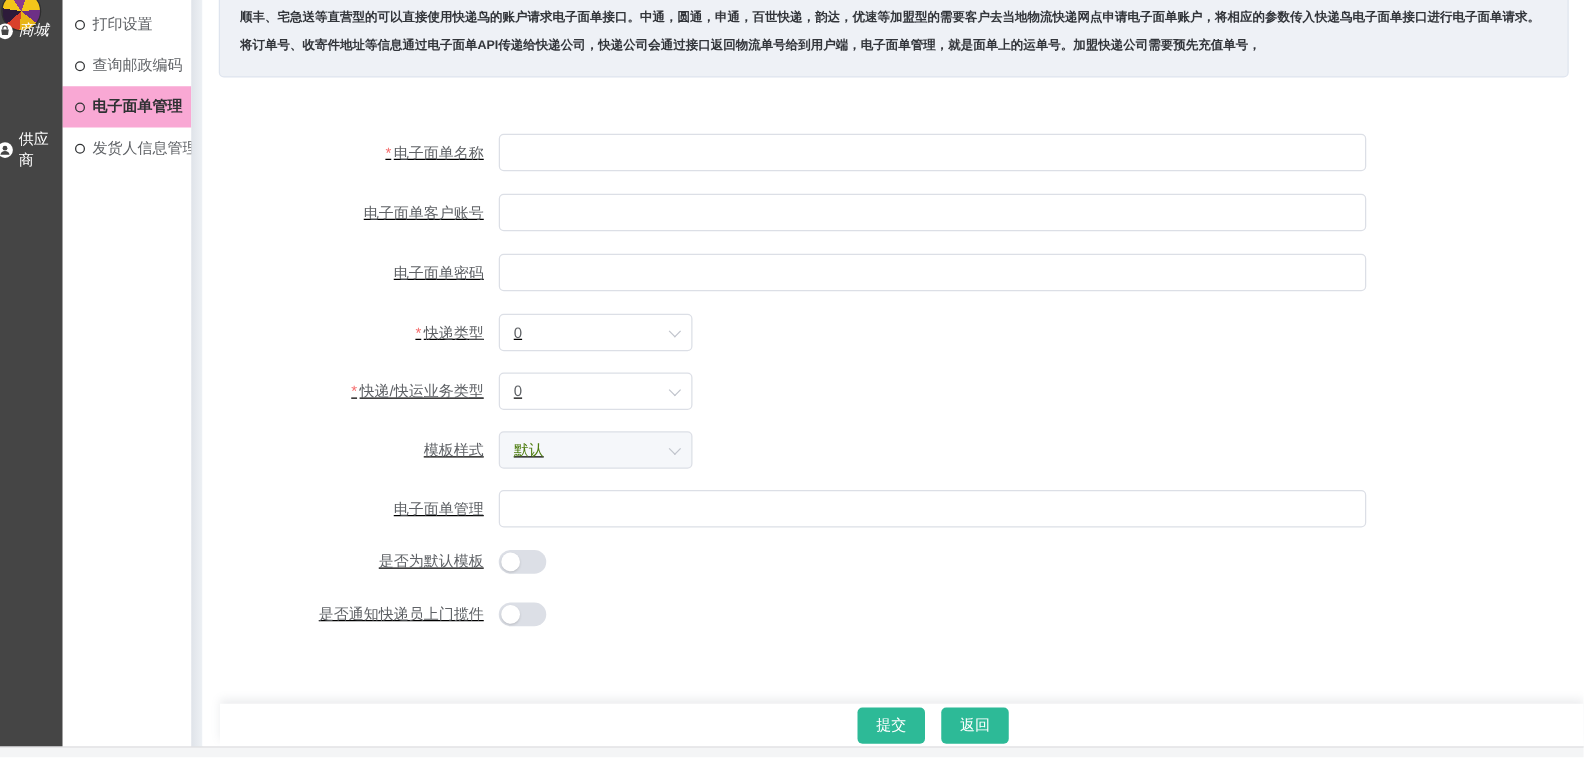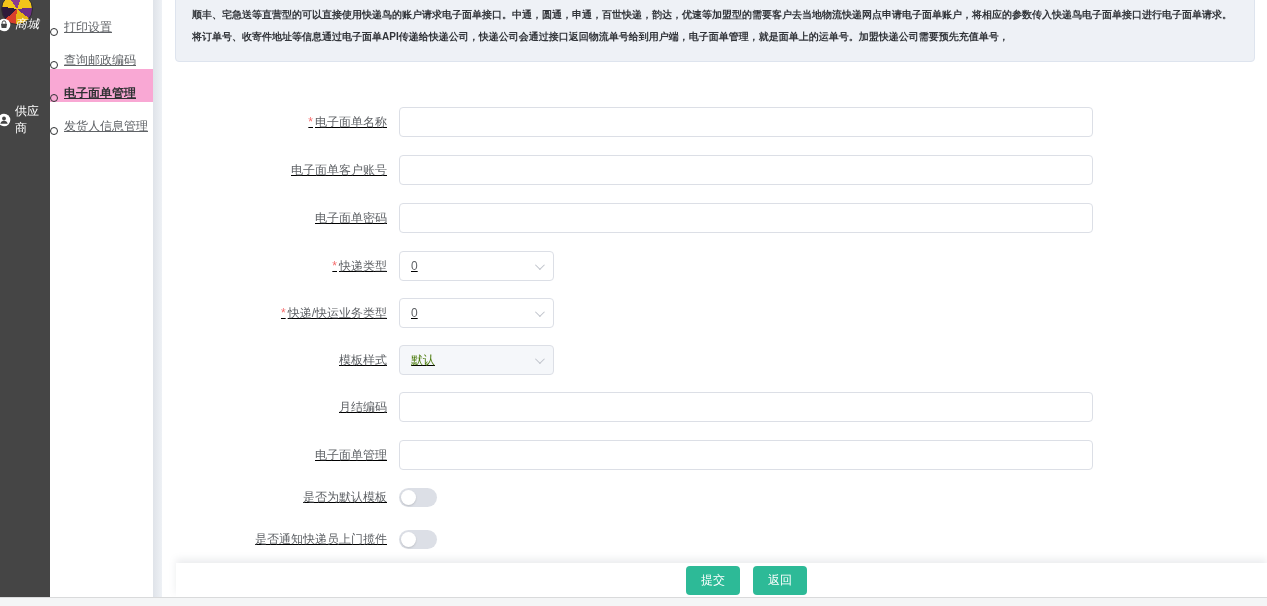--- a/index.html
+++ b/index.html
@@ -12,22 +12,22 @@
   .logo { position:absolute; top:-7px; left:1px; width:32px; height:32px; border-radius:50%;
     background:conic-gradient(from 20deg,#f3c51a 0 18%,#6d2f86 18% 30%,#e8b515 30% 46%,#d8402c 46% 58%,#2d1b3a 58% 72%,#f3c51a 72% 85%,#8a3a8f 85% 100%);
     border:1px solid #2e2e2e; }
   .rail-item { position:absolute; left:0; display:flex; align-items:center; color:#fff; font-size:12px; cursor:pointer; }
   .rail-item .ric { width:14px; height:14px; margin-left:-3px; margin-right:4px; flex:0 0 14px; }
   .rail-item.mall { top:16px;font-style:italic; }
   .rail-item.supplier { top:103px; }
 
   
   .submenu { width:103px; flex:0 0 103px; background:#fff; padding-top:3px; }
-  .menu-item { display:flex; align-items:flex-end; height:33px; padding-left:0;
-    font-size:12px; color:#5f6266; cursor:pointer; white-space:nowrap;text-decoration:underline; }
+  .menu-item { display:flex; align-items:center; height:33px; padding-left:10px;
+    font-size:12px; color:#5f6266; cursor:pointer; white-space:nowrap; }
   .menu-item .ring { width:8px; height:8px; border:1.6px solid #2f3133; border-radius:50%;
     margin-right:6px; flex:0 0 8px; }
   .menu-item.active { background:#f9a8d4; color:#2f3133; font-weight:bold; }
 
   .gap { width:9px; flex:0 0 9px; background:linear-gradient(to right,#dfe3e9,#eef1f5); }
 
   
   .main { flex:1; background:#fff; position:relative; overflow:hidden; }
   .notice { margin:-8px 12px 0 13px; background:#eef1f6; border:1px solid #dee4ee; border-radius:4px;
     padding:11px 14px 13px 16px; }
@@ -150,24 +150,20 @@
       </div>
 
       <div class="row sel-row">
         <span class="lbl">模板样式</span>
         <div class="select disabled">
           <span>默认</span>
           <span class="chev"></span>
         </div>
       </div>
 
-      <div class="row">
-        <span class="lbl">月结编码</span>
-        <input class="txt" value="" style="">
-      </div>
 
       <div class="row">
         <span class="lbl">电子面单管理</span>
         <input class="txt" value="" style="">
       </div>
 
       <div class="row toggle-row">
         <span class="lbl">是否为默认模板</span>
         <div class="switch">
           <span class="knob"></span>

